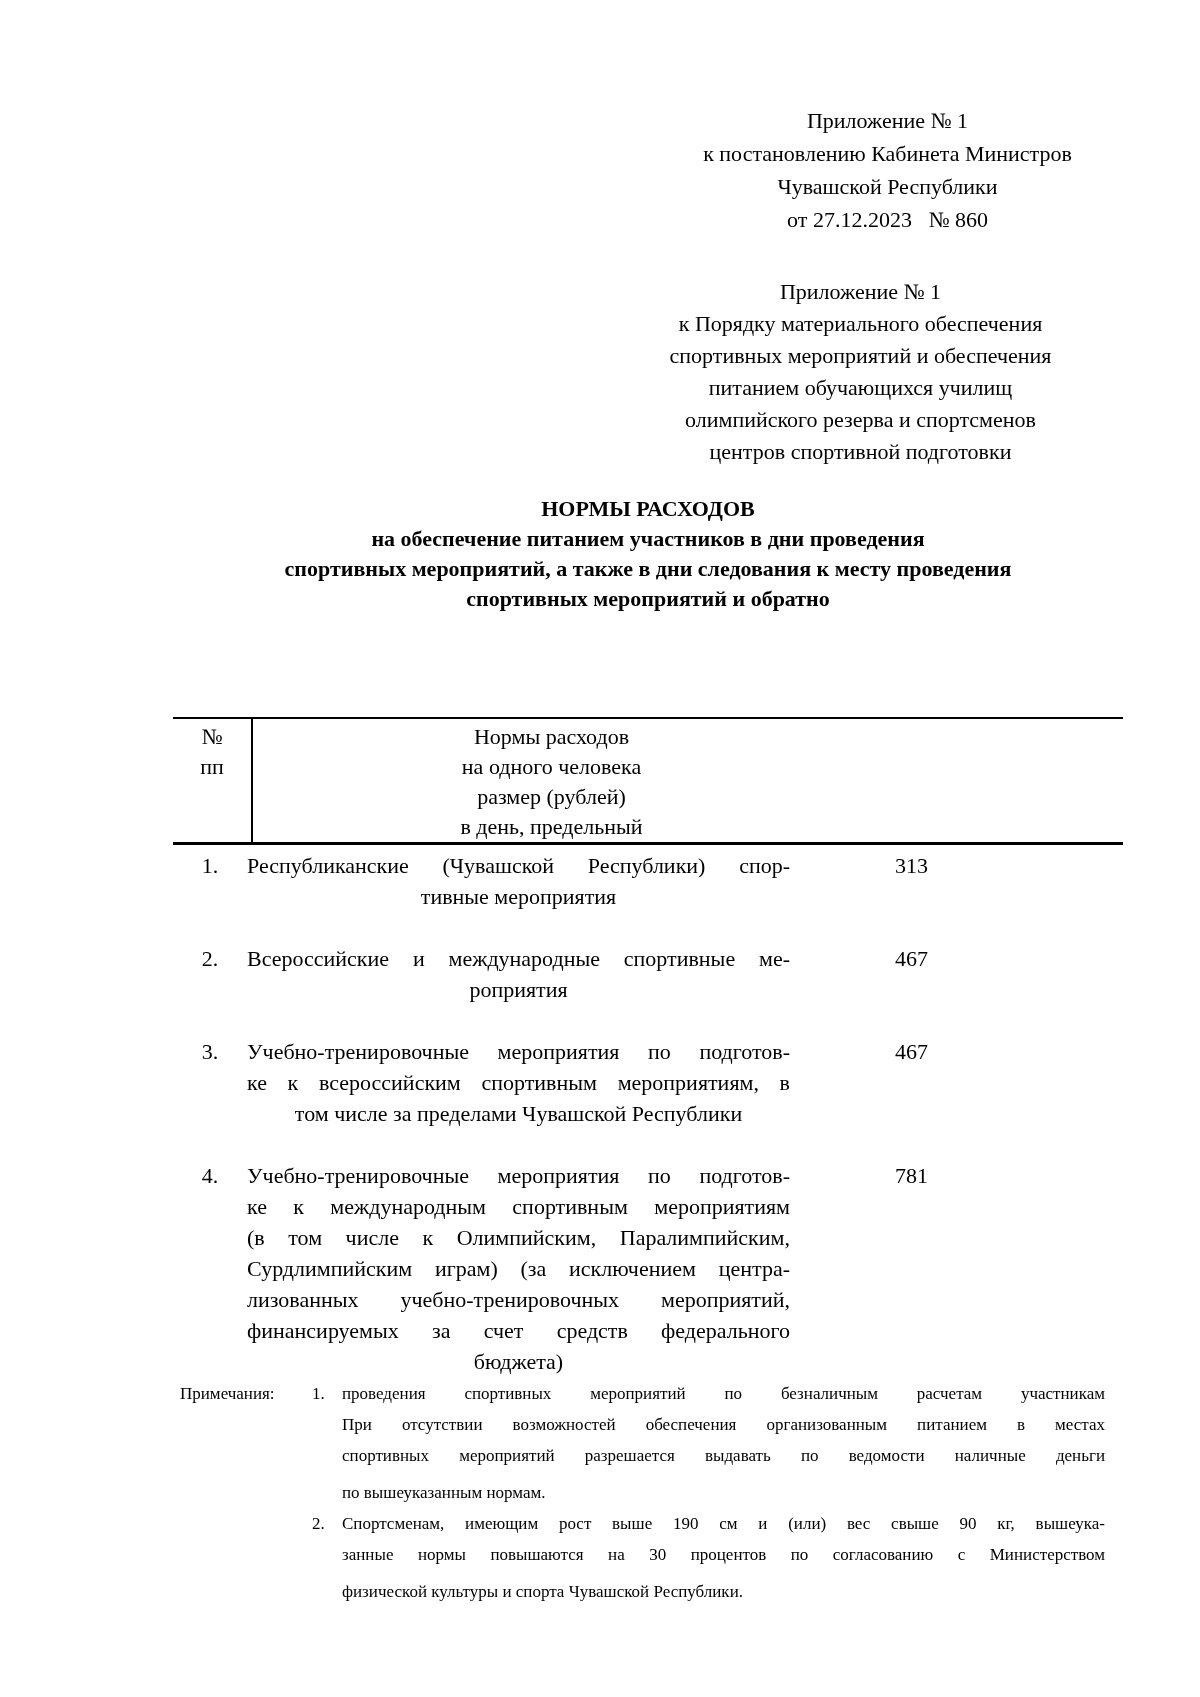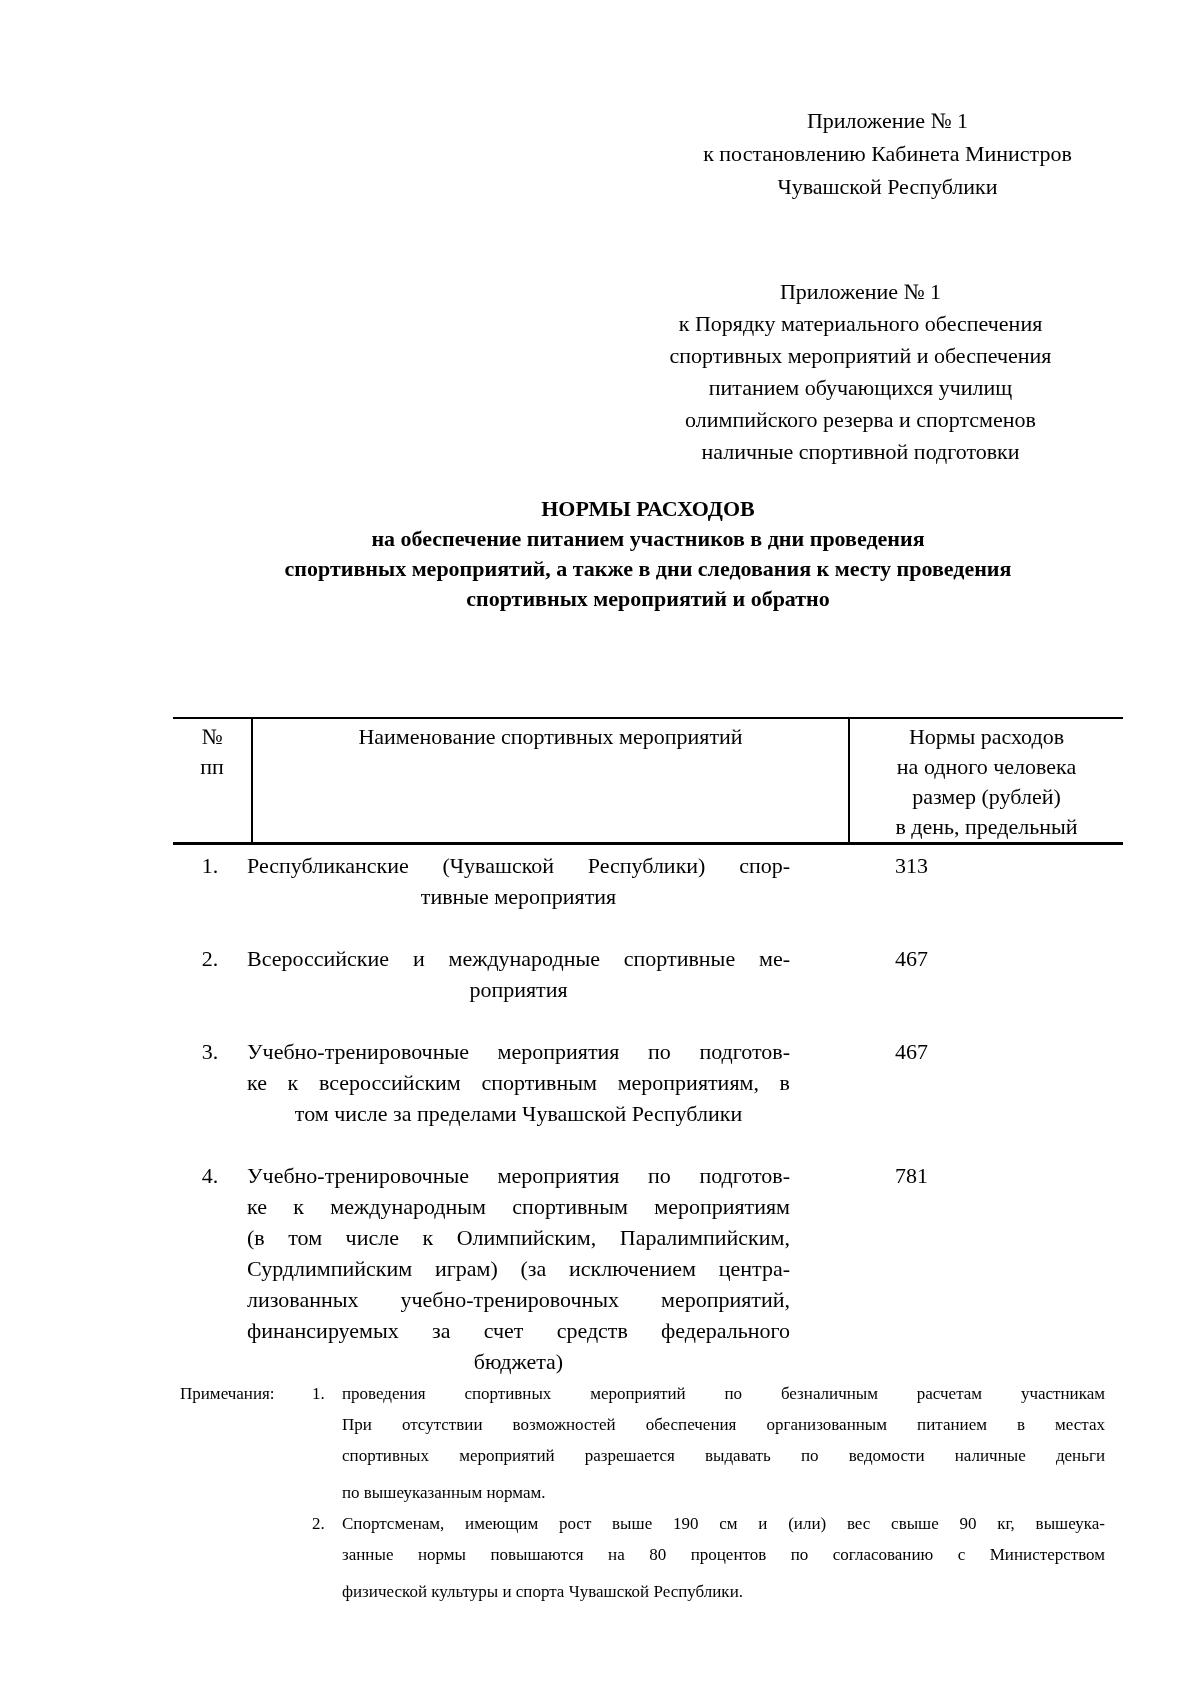--- a/index.html
+++ b/index.html
@@ -48,46 +48,44 @@
 </style>
 </head>
 <body>
 
 <div class="page">
 
   <div class="abs ref1 centered">
     <div class="c-line">Приложение № 1</div>
     <div class="c-line">к постановлению Кабинета Министров</div>
     <div class="c-line">Чувашской Республики</div>
+    <div class="c-line">от 27.12.2023   № 860</div>
   </div>
 
   <div class="abs ref2 centered">
     <div class="c-line">Приложение № 1</div>
     <div class="c-line">к Порядку материального обеспечения</div>
     <div class="c-line">спортивных мероприятий и обеспечения</div>
     <div class="c-line">питанием обучающихся училищ</div>
     <div class="c-line">олимпийского резерва и спортсменов</div>
-    <div class="c-line">наличные спортивной подготовки</div>
+    <div class="c-line">центров спортивной подготовки</div>
   </div>
 
   <div class="abs title-block centered">
     <div class="c-line">НОРМЫ РАСХОДОВ</div>
     <div class="c-line">на обеспечение питанием участников в дни проведения</div>
     <div class="c-line">спортивных мероприятий, а также в дни следования к месту проведения</div>
     <div class="c-line">спортивных мероприятий и обратно</div>
   </div>
 
   <div class="abs norms-table">
     <div class="thead">
       <div class="th th-sep">
         <div>№</div>
         <div>пп</div>
-      </div>
-      <div class="th th-sep">
-        <div>Наименование спортивных мероприятий</div>
       </div>
       <div class="th">
         <div>Нормы расходов</div>
         <div>на одного человека</div>
         <div>размер (рублей)</div>
         <div>в день, предельный</div>
       </div>
     </div>
 
     <div class="tbody">
@@ -148,21 +146,21 @@
           <div class="j">При отсутствии возможностей обеспечения организованным питанием в местах</div>
           <div class="j">спортивных мероприятий разрешается выдавать по ведомости наличные деньги</div>
           <div class="l">по вышеуказанным нормам.</div>
         </div>
       </div>
 
       <div class="note">
         <div class="note-num">2.</div>
         <div class="note-text">
           <div class="j">Спортсменам, имеющим рост выше 190 см и (или) вес свыше 90 кг, вышеука-</div>
-          <div class="j">занные нормы повышаются на 80 процентов по согласованию с Министерством</div>
+          <div class="j">занные нормы повышаются на 30 процентов по согласованию с Министерством</div>
           <div class="l">физической культуры и спорта Чувашской Республики.</div>
         </div>
       </div>
 
     </div>
   </div>
 
 </div>
 
 </body></html>

